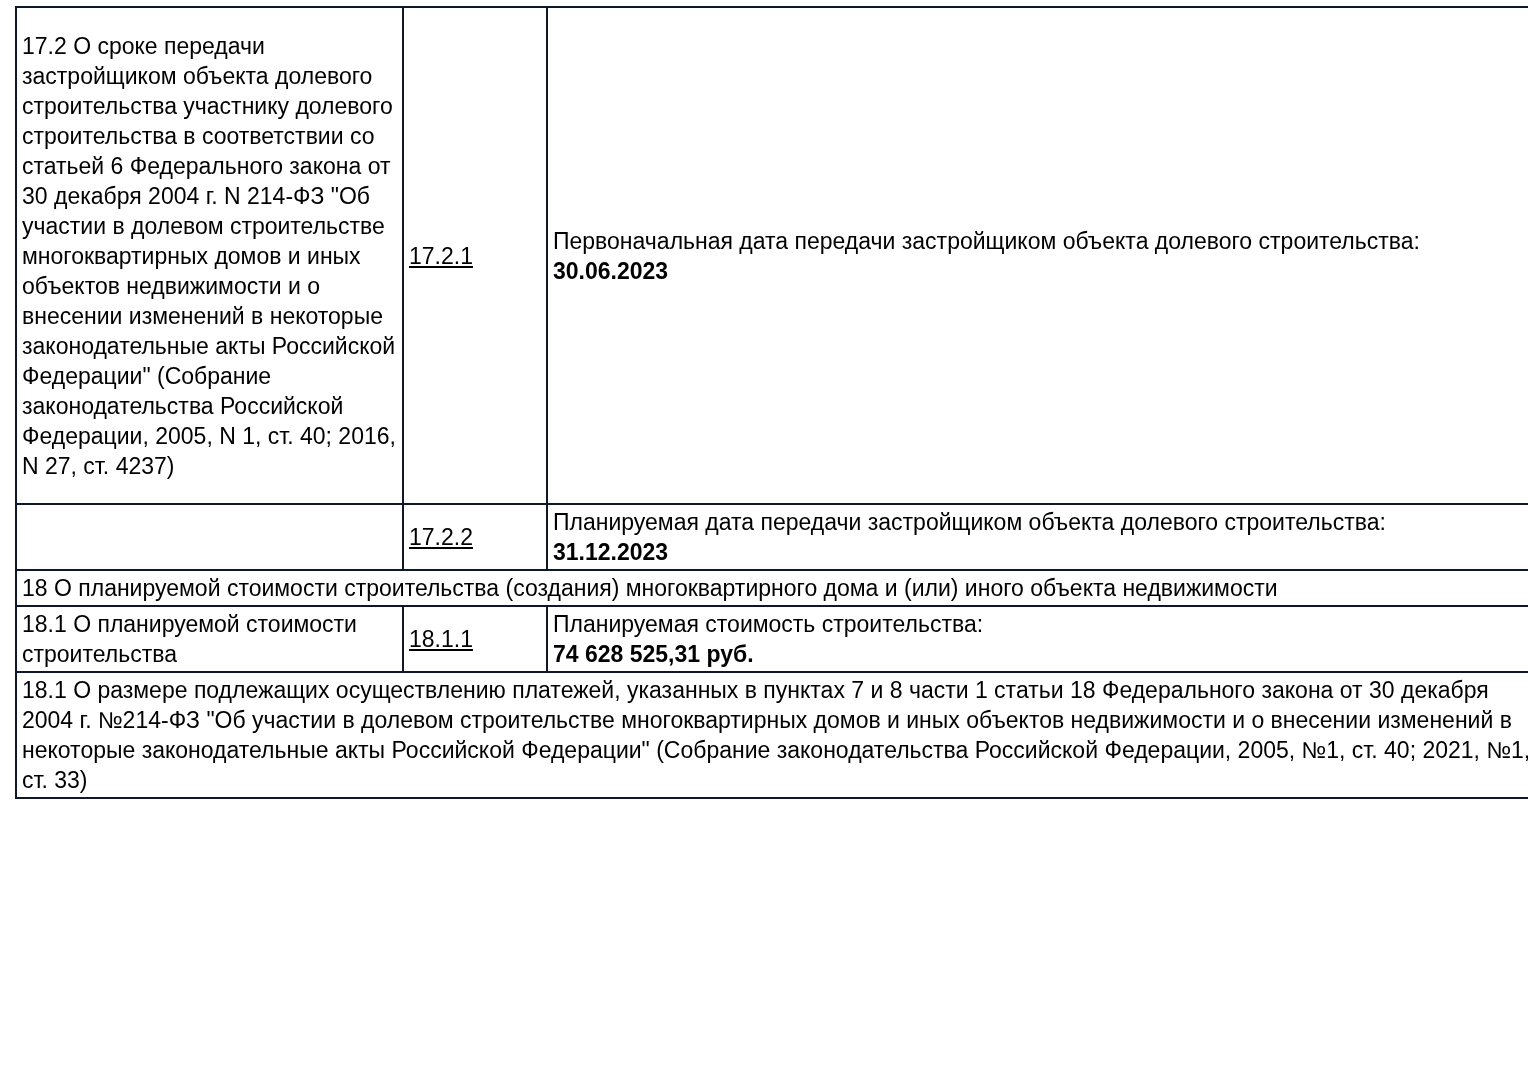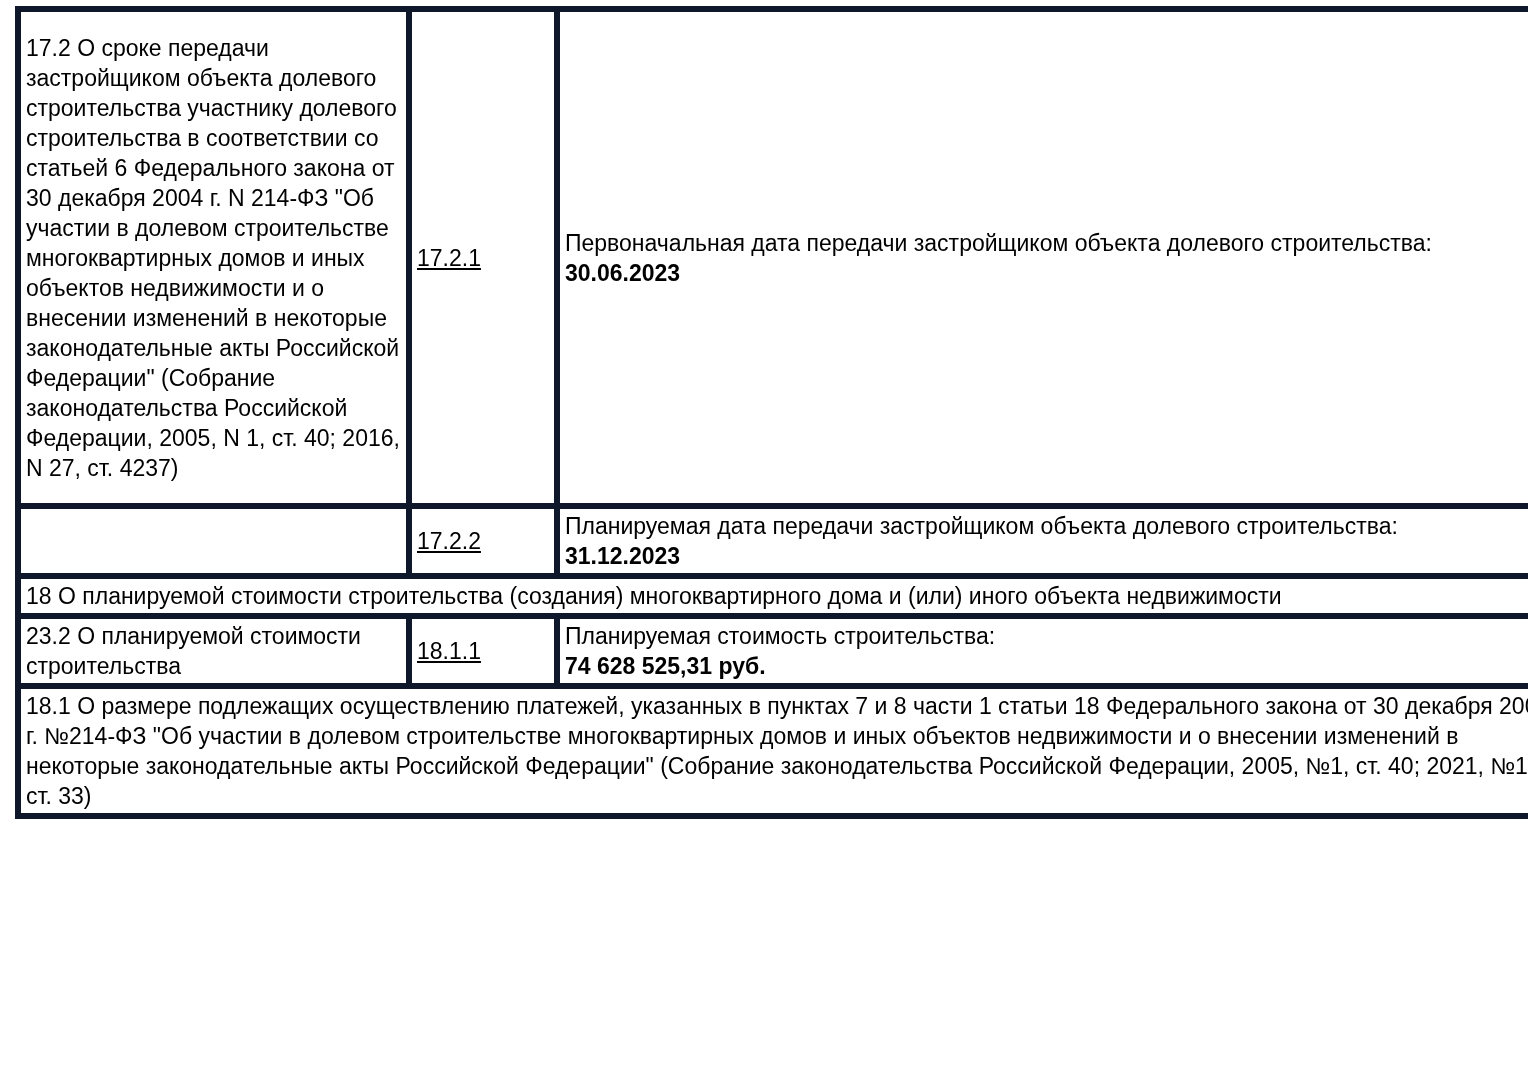--- a/index.html
+++ b/index.html
@@ -16,21 +16,21 @@
   }
   table.decl-table {
     position: absolute;
     left: 15px;
     top: 6px;
     width: 1498px;
     border-collapse: collapse;
     table-layout: fixed;
   }
   table.decl-table td {
-    border: 6px solid #0f172a;
+    border: 2px solid #0f172a;
     padding: 2px 5px;
     font-size: 23px;
     line-height: 30px;
     vertical-align: middle;
     overflow: hidden;
   }
   td.col-topic   { width: 375px; vertical-align: top; }
   td.col-code    { width: 132px; text-decoration: underline; }
   td.col-detail  { width: 991px; }
   tr.row-main    { height: 497px; }
@@ -63,21 +63,21 @@
       <span class="detail-label">Планируемая дата передачи застройщиком объекта долевого строительства:</span>
       <span class="detail-value">31.12.2023</span>
     </td>
   </tr>
 
   <tr class="row-section">
     <td colspan="3">18 О планируемой стоимости строительства (создания) многоквартирного дома и (или) иного объекта недвижимости</td>
   </tr>
 
   <tr class="row-cost">
-    <td class="col-topic">23.2 О планируемой стоимости строительства</td>
+    <td class="col-topic">18.1 О планируемой стоимости строительства</td>
     <td class="col-code">18.1.1</td>
     <td class="col-detail">
       <span class="detail-label">Планируемая стоимость строительства:</span>
       <span class="detail-value">74 628 525,31 руб.</span>
     </td>
   </tr>
 
   <tr class="row-note">
     <td colspan="3">18.1 О размере подлежащих осуществлению платежей, указанных в пунктах 7 и 8 части 1 статьи 18 Федерального закона от 30 декабря 2004 г. №214-ФЗ "Об участии в долевом строительстве многоквартирных домов и иных объектов недвижимости и о внесении изменений в некоторые законодательные акты Российской Федерации" (Собрание законодательства Российской Федерации, 2005, №1, ст. 40; 2021, №1, ст. 33)</td>
   </tr>

